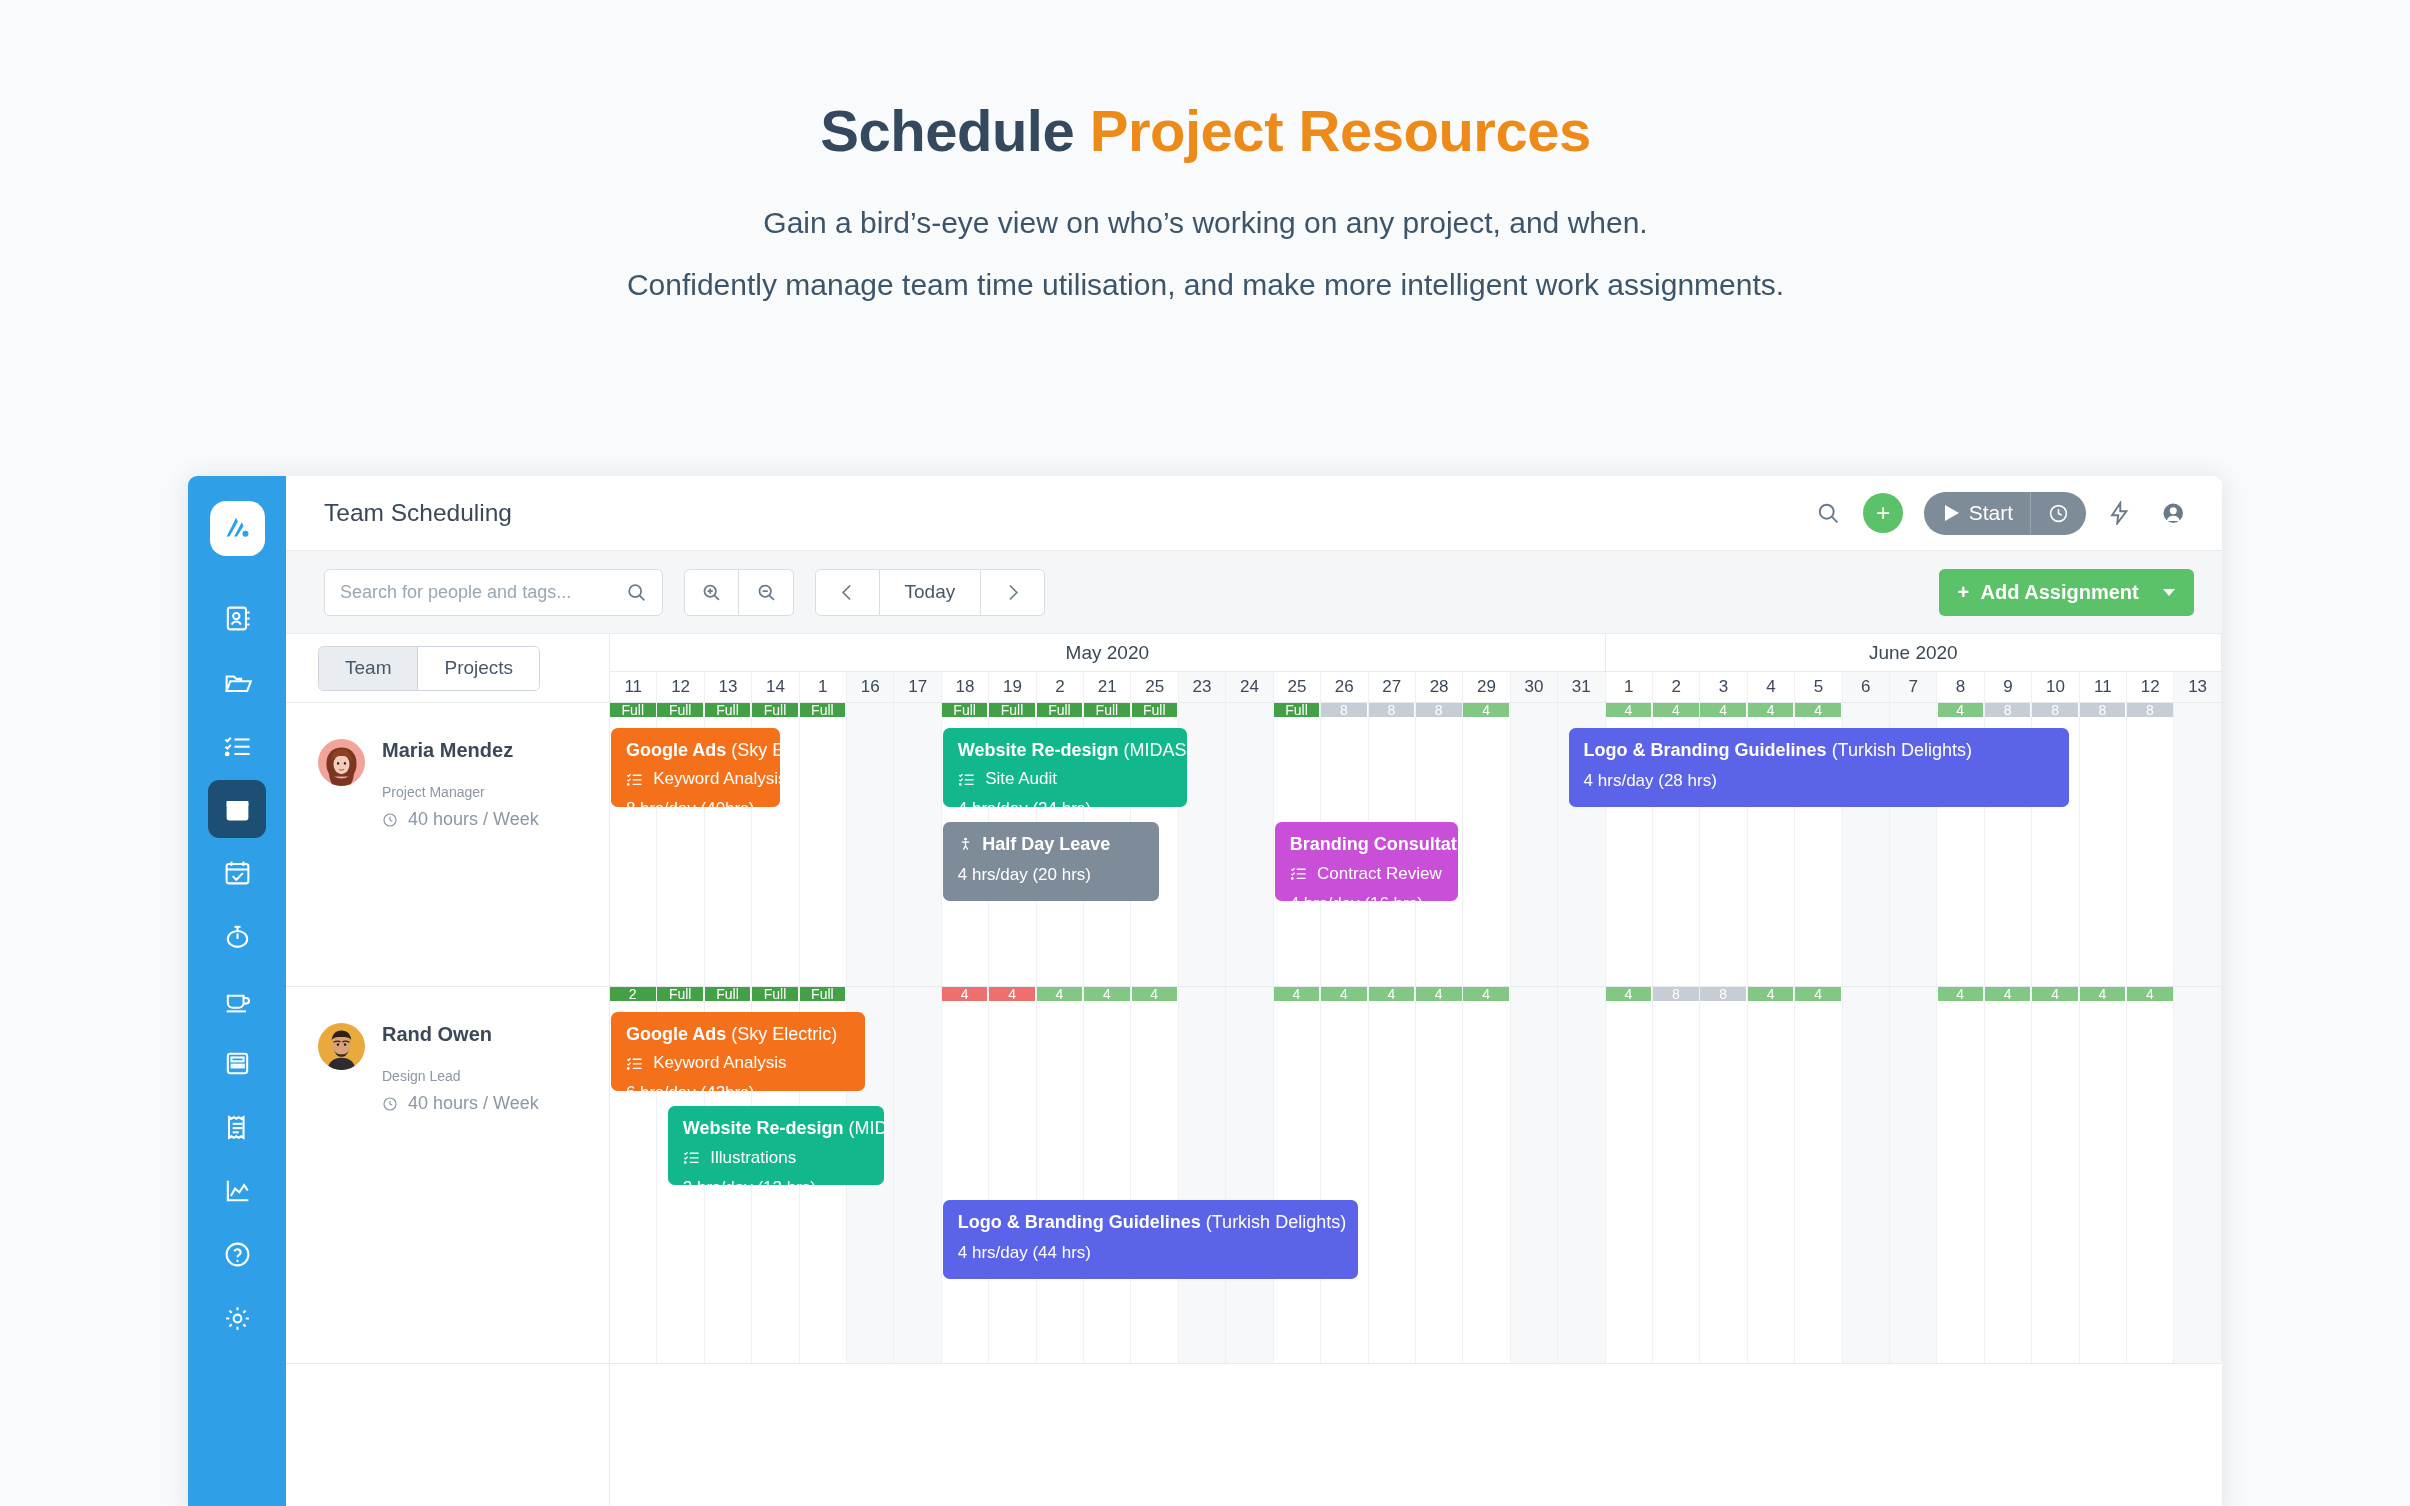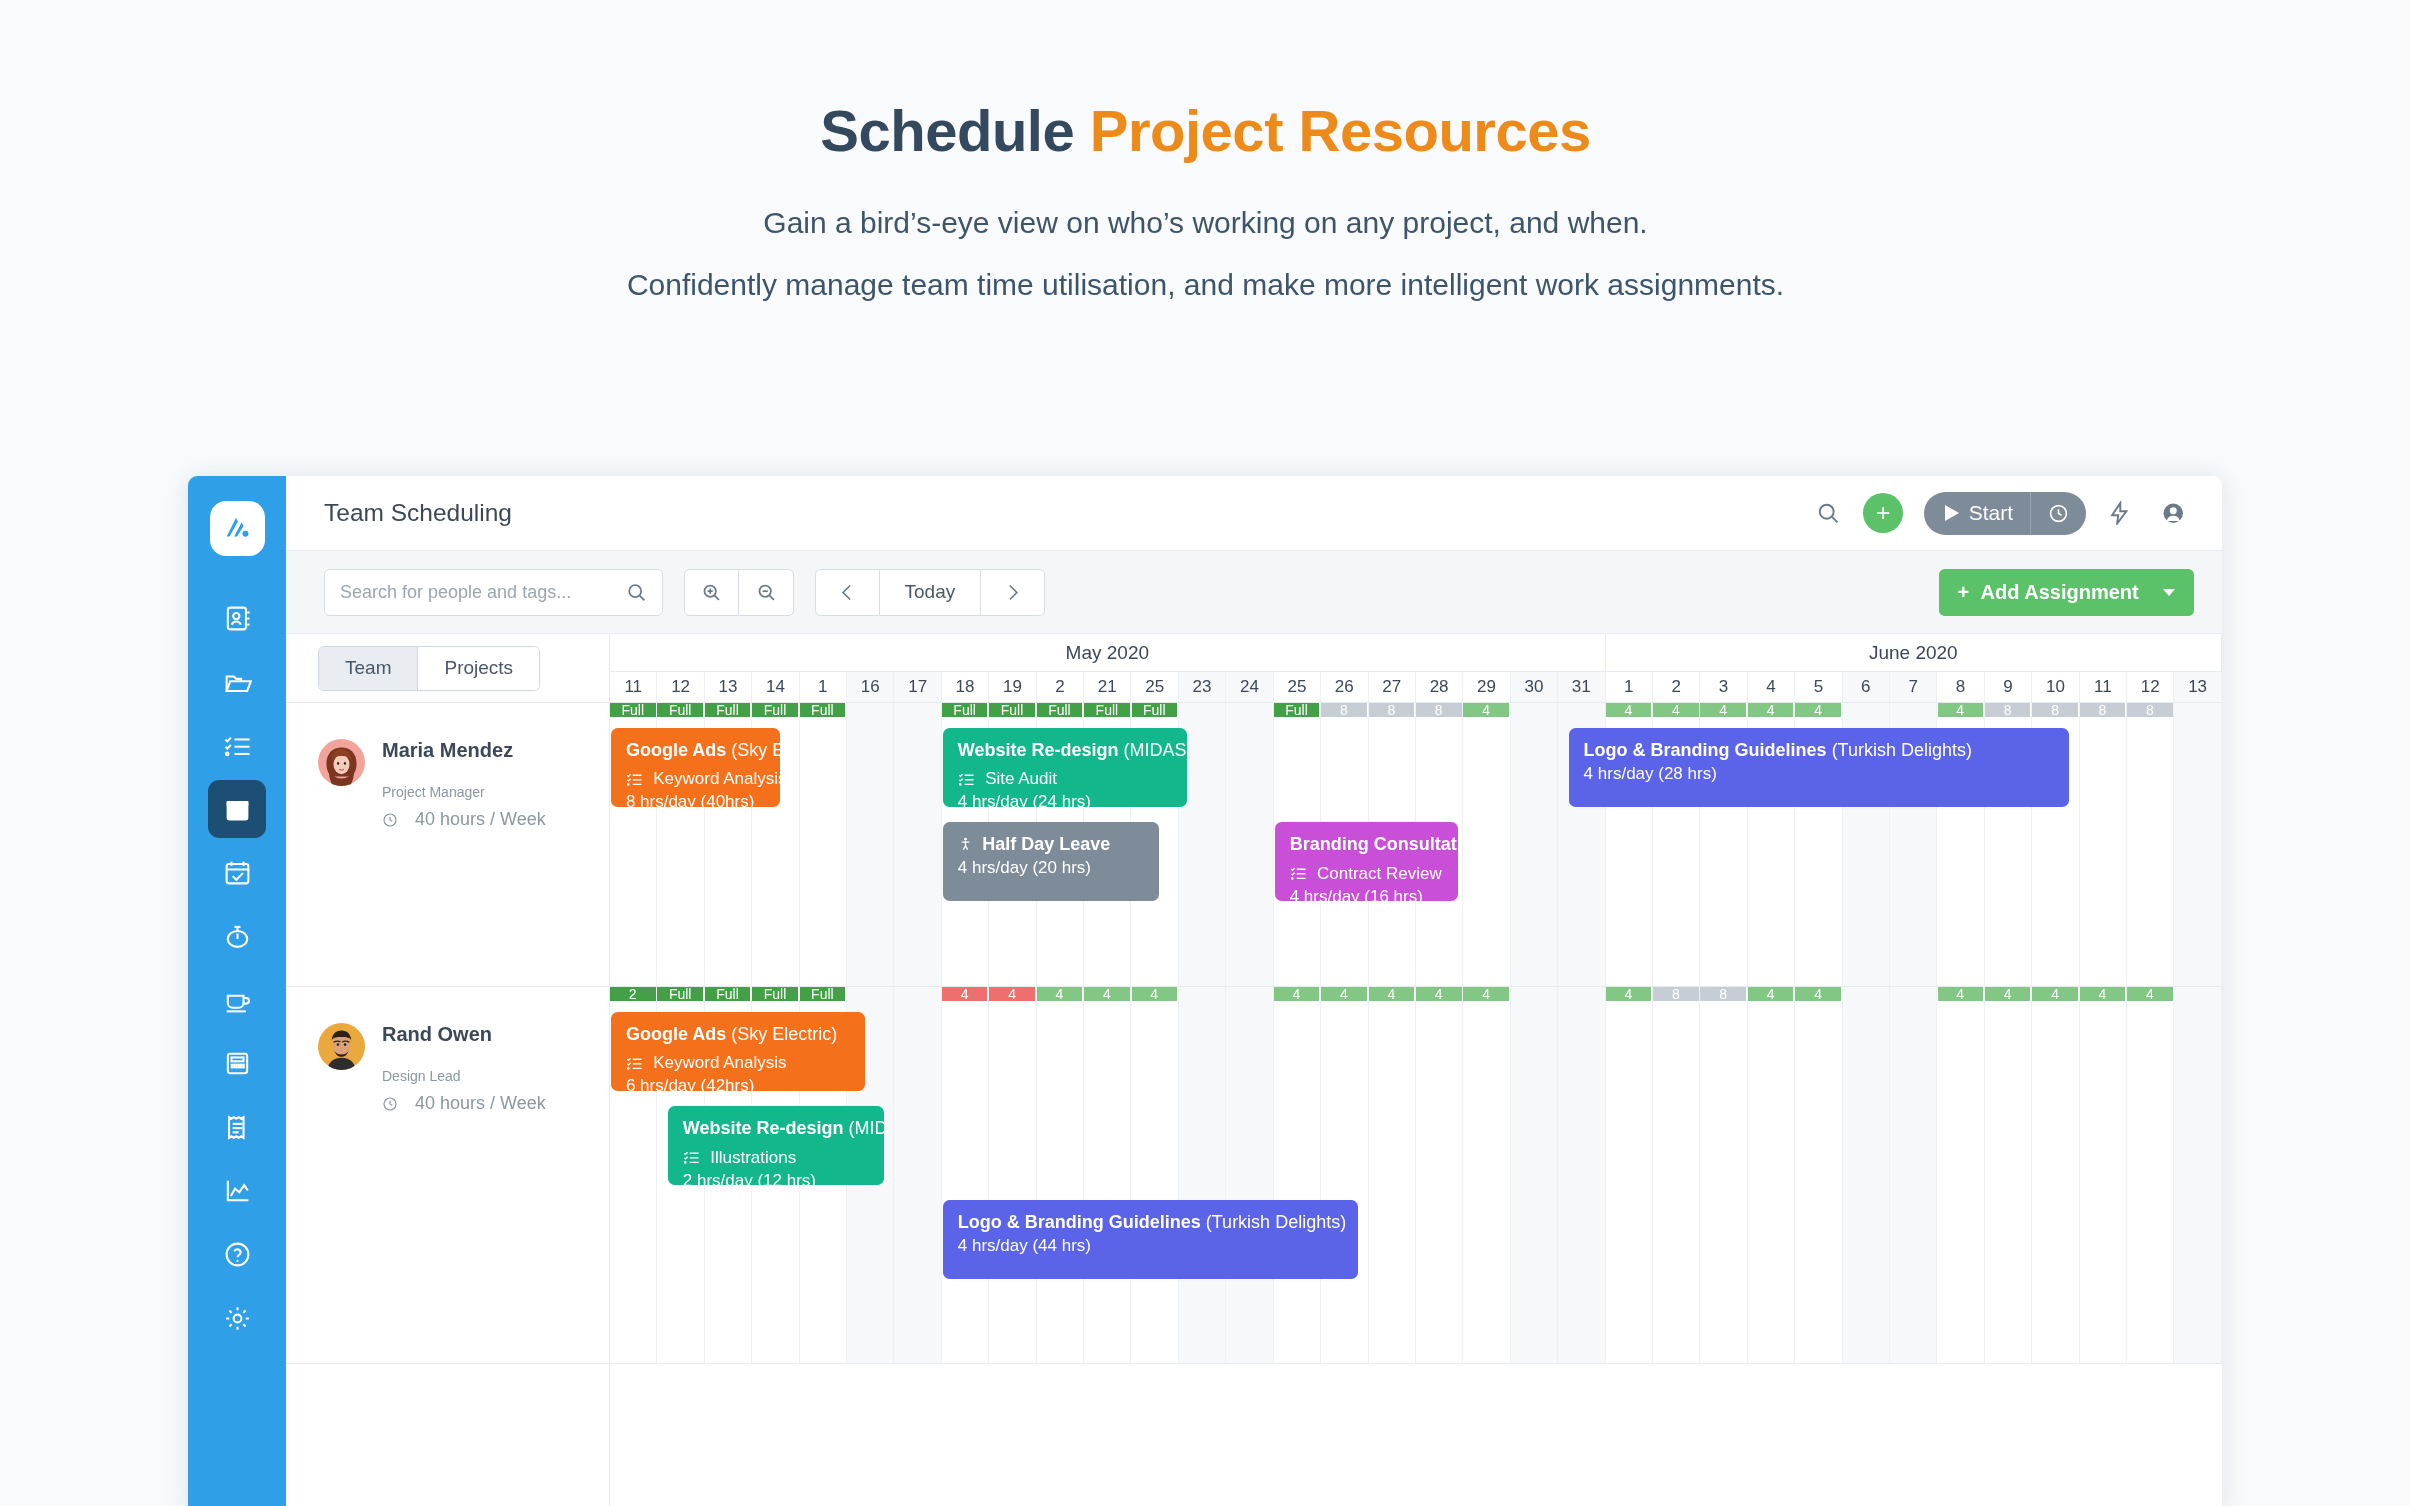--- a/index.html
+++ b/index.html
@@ -160,21 +160,21 @@
   }
   .person.r1 { height: 284px; }
   .person.r2 { height: 377px; }
   .avatar {
     width: 47px; height: 47px; border-radius: 50%; flex: 0 0 47px;
     overflow: hidden; position: relative;
   }
   .avatar svg { width: 100%; height: 100%; display: block; }
   .person .nm { font-size: 20px; font-weight: 700; color: #3c4858; }
   .person .rl { font-size: 14px; color: #8b97a3; margin-top: 22px; }
-  .person .hrs { font-size: 18px; color: #8b97a3; margin-top: 9.4px; display: flex; align-items: center; gap: 17px; }
+  .person .hrs { font-size: 18px; color: #8b97a3; margin-top: 9.4px; display: flex; align-items: center; gap: 10px; }
   .person .hrs svg { width: 16px; height: 16px; stroke: #8b97a3; fill: none; stroke-width: 1.8; }
 
   .timeline { flex: 1; display: flex; flex-direction: column; min-width: 0; position: relative; }
   .month-row { height: 38px; flex: 0 0 38px; display: flex; border-bottom: 0.9px solid #e7ebef; }
   .month-cell {
     display: flex; align-items: center; justify-content: center;
     font-size: 19px; color: #3c4858; border-right: 0.9px solid #e7ebef;
   }
   .day-row { height: 31px; flex: 0 0 31px; display: flex; border-bottom: 0.9px solid #e7ebef; }
   .day-cell {
@@ -200,21 +200,21 @@
   .cap.empty { background: #c6cdd4; }
 
   .task {
     position: absolute; border-radius: 6.6px; color: #fff;
     padding: 12.2px 15px 0 15px; overflow: hidden;
   }
   .task .t1 { font-size: 18px; font-weight: 700; white-space: nowrap; }
   .task .t1 .paren { font-weight: 400; }
   .task .t2 { font-size: 17px; margin-top: 8.5px; display: flex; align-items: center; gap: 10.4px; white-space: nowrap; }
   .task .t2 svg { width: 17px; height: 17px; stroke: #fff; fill: none; stroke-width: 1.8; flex: 0 0 17px; }
-  .task .t3 { font-size: 17px; margin-top: 3px; white-space: nowrap; }
+  .task .t3 { font-size: 17px; margin-top: 10px; white-space: nowrap; }
 </style>
 </head>
 <body>
 
 <div class="promo">
   <h1>
     <span>Schedule </span><span class="accent">Project Resources</span>
   </h1>
   <div class="sub">
     <span>Gain a bird’s-eye view on who’s working on any project, and when.</span>

